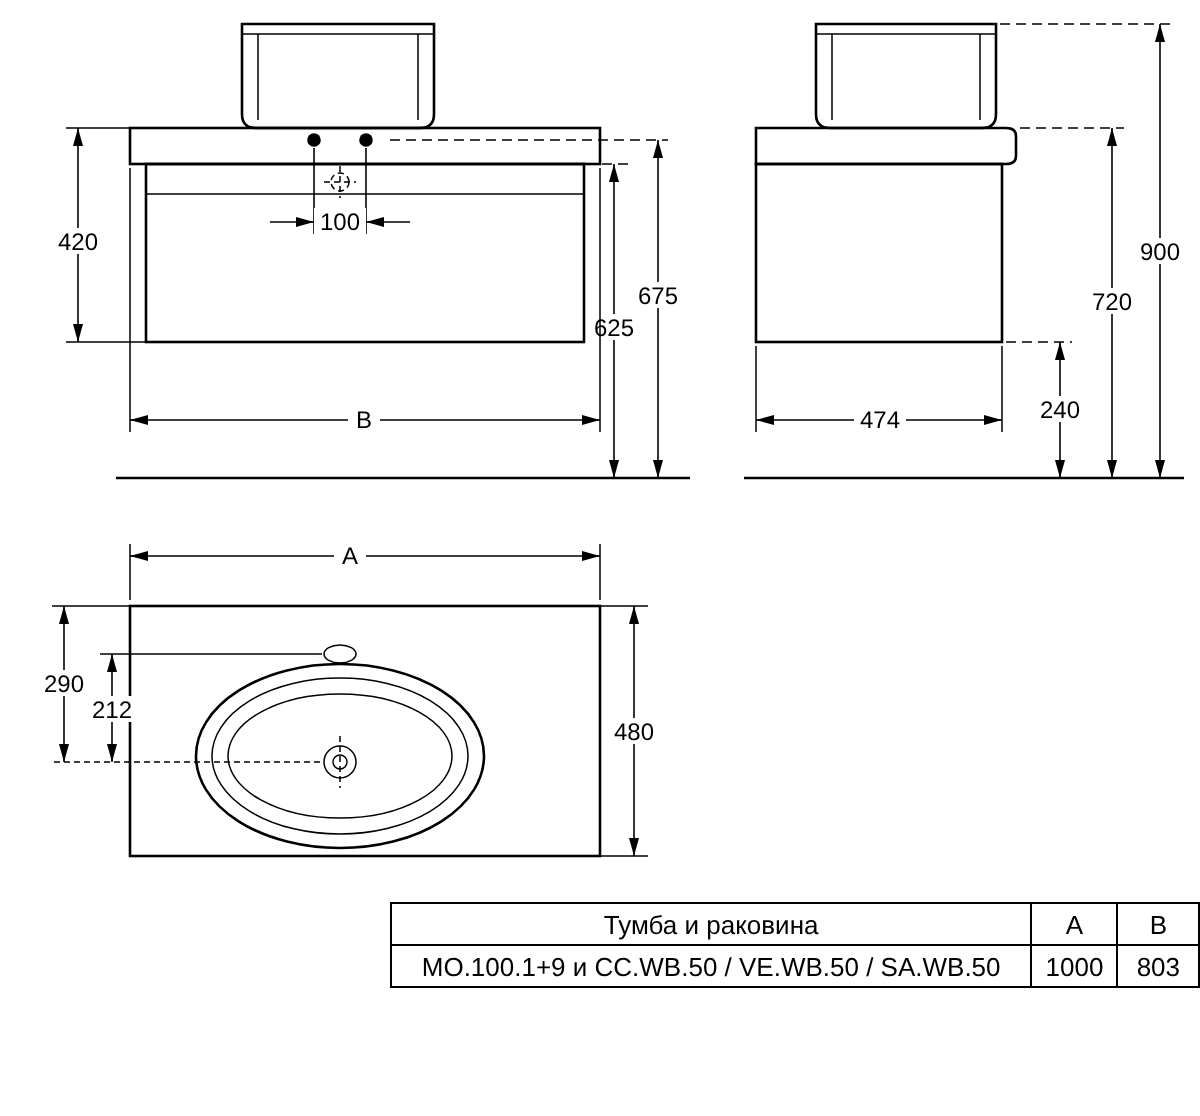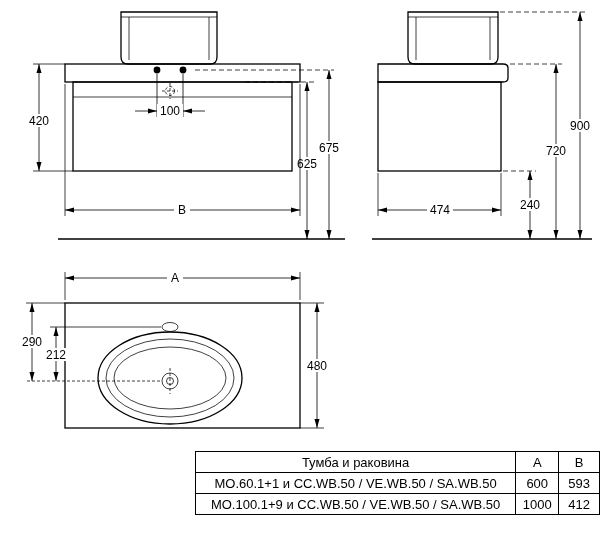--- a/index.html
+++ b/index.html
@@ -166,25 +166,20 @@
 </svg>
 
 <table class="spec-table">
   <tbody>
         <tr>
     <th class="col-name">Тумба и раковина</th>
     <th class="col-a">A</th>
     <th class="col-b">B</th>
   </tr>
   <tr>
-    <td>MO.60.1+1 и CC.WB.50 / VE.WB.50 / SA.WB.50</td>
-    <td>600</td>
-    <td>593</td>
-  </tr>
-  <tr>
     <td>MO.100.1+9 и CC.WB.50 / VE.WB.50 / SA.WB.50</td>
     <td>1000</td>
-    <td>412</td>
+    <td>803</td>
   </tr>
 </tbody>
     </table>
 
 </div>
 
 </body></html>

